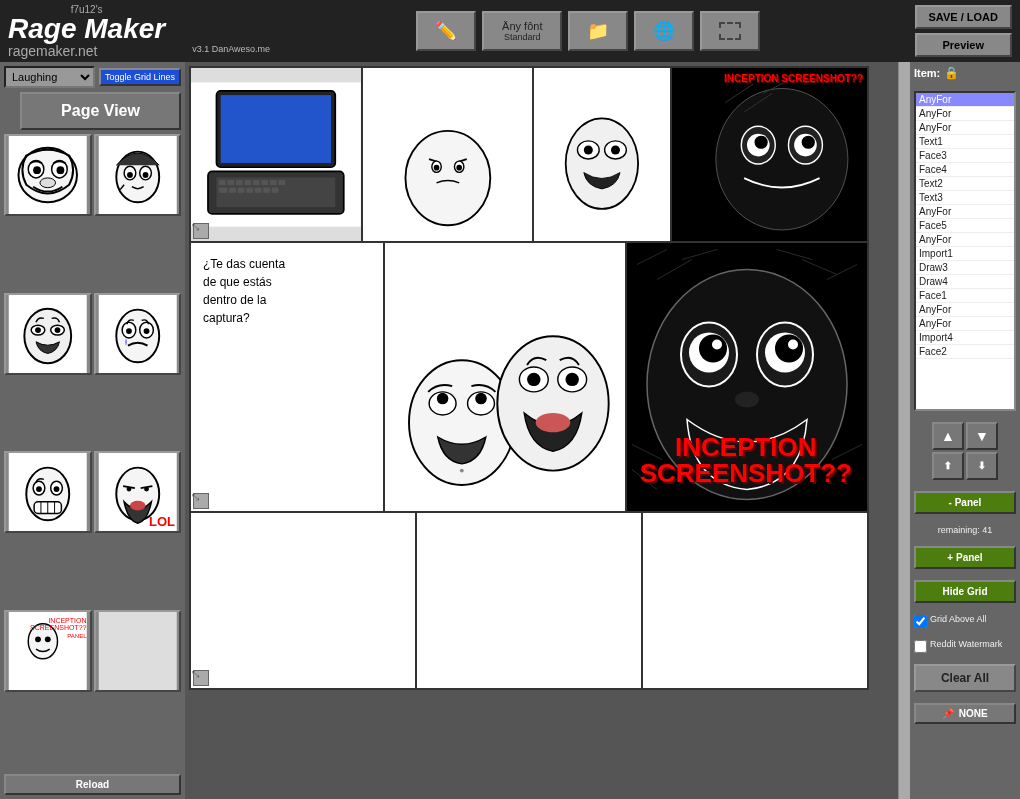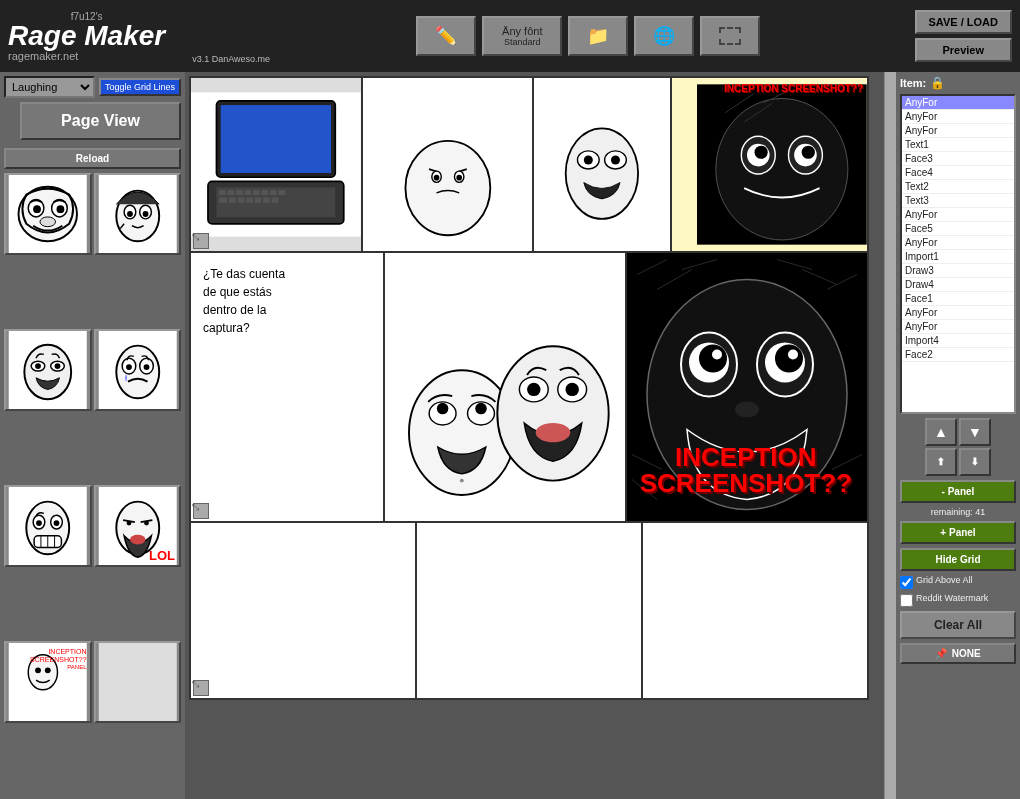--- a/index.html
+++ b/index.html
@@ -12,41 +12,41 @@
       display: flex;
       flex-direction: column;
     }
 
     
     #header {
       background: #222;
       display: flex;
       align-items: center;
       padding: 4px 8px;
-      height: 72px;
+      height: 62px;
       flex-shrink: 0;
     }
     #logo-area {
       color: white;
       margin-right: 20px;
     }
     #logo-small {
       font-size: 10px;
       color: #aaa;
       text-align: center;
     }
     #logo-title {
       font-size: 28px;
       font-weight: bold;
       color: white;
       line-height: 1;
       font-style: italic;
     }
     #logo-sub {
-      font-size: 11px;
+      font-size: 14px;
       color: #aaa;
     }
     #version-info {
       font-size: 9px;
       color: #bbb;
       margin-left: 7px;
       align-self: flex-end;
       padding-bottom: 4px;
     }
     #toolbar-center {
@@ -231,27 +231,27 @@
       content: '';
       position: absolute;
       top: 2px; left: 2px;
       width: 14px; height: 14px;
       background: #aaa;
       border: 1px solid #666;
     }
 
     
     #right-sidebar {
-      width: 124px;
+      width: 110px;
       background: #666;
       display: flex;
       flex-direction: column;
       flex-shrink: 0;
       padding: 4px;
-      gap: 4px;
+      gap: 11px;
       overflow-y: auto;
     }
     #item-header {
       display: flex;
       align-items: center;
       gap: 4px;
     }
     #item-label {
       font-size: 11px;
       font-weight: bold;
@@ -432,22 +432,20 @@
         <option>Laughing</option>
         <option>Rage</option>
         <option>Sad</option>
         <option>Happy</option>
       </select>
       <div id="toggle-grid-btn">
         <span>Toggle Grid Lines</span>
       </div>
     </div>
     <div id="page-view-btn">Page View</div>
-
-    <div id="reload-btn">Reload</div>
 
     <div id="face-grid">
 
       <div class="face-cell">
         <svg viewBox="0 0 80 80" class="face-svg">
           <rect width="80" height="80" fill="white"></rect>
           <ellipse cx="40" cy="40" rx="30" ry="28" fill="#f5f5f5" stroke="black" stroke-width="2"></ellipse>
           <ellipse cx="28" cy="34" rx="8" ry="9" fill="white" stroke="black" stroke-width="1.5"></ellipse>
           <ellipse cx="52" cy="34" rx="8" ry="9" fill="white" stroke="black" stroke-width="1.5"></ellipse>
           <circle cx="29" cy="35" r="4" fill="black"></circle>
@@ -540,20 +538,22 @@
           <path d="M28 38 Q35 43 42 38" stroke="black" stroke-width="1.5" fill="none"></path>
         </svg>
         <div style="position:absolute; top:5px; right:3px; font-size:7px; color:red; font-family: Impact, sans-serif; line-height:1.1; text-align:right;">INCEPTION<br>SCREENSHOT??<br><span style="font-size:6px;">PANEL</span></div>
       </div>
       <div class="face-cell">
         <svg viewBox="0 0 80 80" class="face-svg">
           <rect width="80" height="80" fill="#ddd"></rect>
         </svg>
       </div>
     </div>
+
+    <div id="reload-btn">Reload</div>
   </div>
 
   <div id="canvas-area">
     <div id="comic-canvas">
 
       <div class="panel-row" style="height: 175px;">
 
         <div class="panel-cell" style="flex:1; background:#ddd; position:relative;">
           <svg viewBox="0 0 200 170" style="width:100%;height:100%;">
             <rect width="200" height="170" fill="white"></rect>
@@ -606,21 +606,21 @@
             <rect width="150" height="170" fill="white"></rect>
             <ellipse cx="75" cy="95" rx="40" ry="50" fill="#f0f0f0" stroke="black" stroke-width="2"></ellipse>
             <ellipse cx="60" cy="80" rx="12" ry="10" fill="white" stroke="black" stroke-width="1.5"></ellipse>
             <ellipse cx="90" cy="80" rx="12" ry="10" fill="white" stroke="black" stroke-width="1.5"></ellipse>
             <circle cx="60" cy="80" r="5" fill="black"></circle>
             <circle cx="90" cy="80" r="5" fill="black"></circle>
             <path d="M55 105 Q75 118 95 105 Q92 120 75 123 Q58 120 55 105Z" fill="#222" stroke="black" stroke-width="1"></path>
           </svg>
         </div>
 
-        <div class="panel-cell" style="flex:1; background:#fef9c3; position:relative;padding-left:25px;">
+        <div class="panel-cell" style="flex:1; background:#000000; position:relative;padding-left:25px;">
           <svg viewBox="0 0 180 170" style="width:100%;height:100%;">
             <rect width="180" height="170" fill="black"></rect>
 
             <ellipse cx="90" cy="90" rx="70" ry="75" fill="#111" stroke="#555" stroke-width="1"></ellipse>
             <ellipse cx="65" cy="75" rx="18" ry="20" fill="#222" stroke="white" stroke-width="1.5"></ellipse>
             <ellipse cx="115" cy="75" rx="18" ry="20" fill="#222" stroke="white" stroke-width="1.5"></ellipse>
             <circle cx="65" cy="75" r="12" fill="white"></circle>
             <circle cx="115" cy="75" r="12" fill="white"></circle>
             <circle cx="68" cy="72" r="7" fill="black"></circle>
             <circle cx="118" cy="72" r="7" fill="black"></circle>

